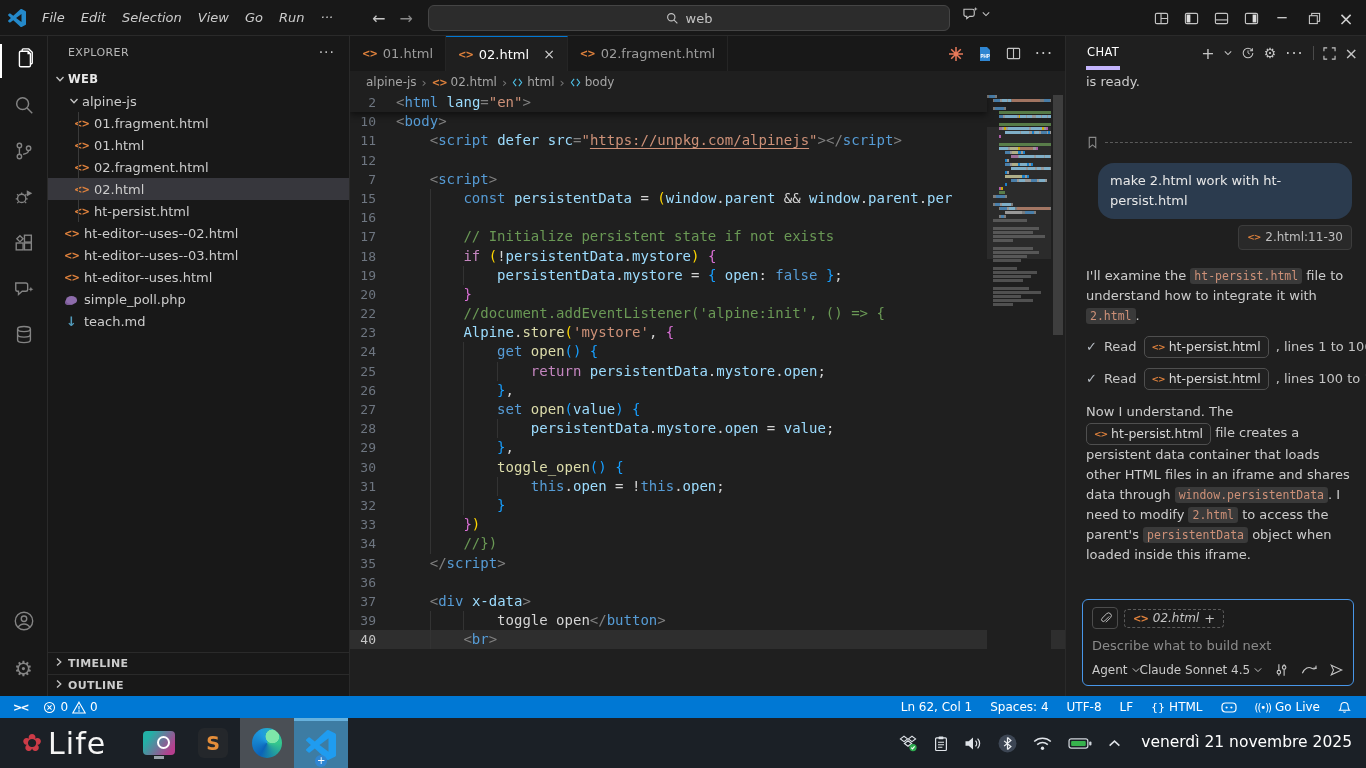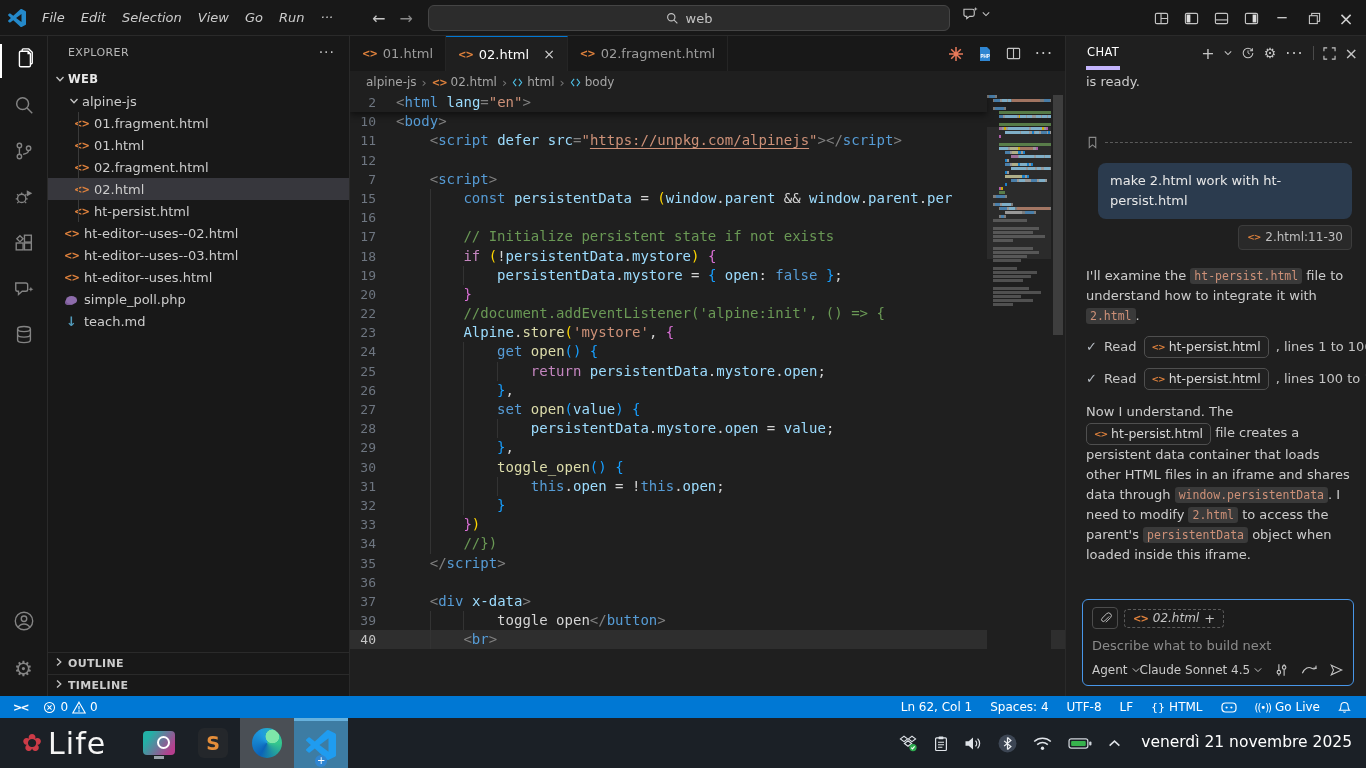--- a/index.html
+++ b/index.html
@@ -80,21 +80,21 @@
 
   
   .chat { width:301px; background:#1f1f1f; border-left:1px solid #2a2a2a; display:flex; flex-direction:column; color:#cccccc; }
   .chat-header { height:34px; display:flex; align-items:center; padding:0 8px 0 20px; flex:none; }
   .chat-title { font-size:11.5px; letter-spacing:.4px; color:#ffffff; border-bottom:4px solid #c4b5fd; padding:8px 1px 7px; }
   .ch-icons { margin-left:auto; display:flex; align-items:center; gap:9px; color:#c5c5c5; }
   .ch-divider { width:1px; height:14px; background:#4a4a4a; }
   .chat-body { flex:1; overflow:hidden; padding:2px 14px 0 20px; font-size:13px; line-height:1.55; }
   .chat-sep { display:flex; align-items:center; gap:6px; margin-top:44px; color:#8a8a8a; }
   .chat-sep .dash { flex:1; border-top:1px dashed #5a5a5a; }
-  .user-bubble { margin:14px 0 0 12px; background:#2b3b4e; border-radius:8px; padding:8px 12px; color:#e8e8e8; }
+  .user-bubble { margin:14px 0 0 12px; background:#2b3b4e; border-radius:16px; padding:8px 12px; color:#e8e8e8; }
   .ref-row { display:flex; justify-content:flex-end; margin-top:6px; }
   .ref-chip { display:flex; align-items:center; gap:5px; background:#292929; border:1px solid #3c3c3c; border-radius:4px; padding:2px 8px; font-size:12px; color:#bfbfbf; }
   .chat-para { margin-top:16px; color:#cccccc; }
   .code-inline { font-family:"DejaVu Sans Mono","Liberation Mono",monospace; font-size:11.5px; background:#3a3a3a; border-radius:3px; padding:1px 4px; color:#ce9178; }
   .file-chip { display:inline-flex; align-items:center; gap:4px; border:1px solid #4f4f4f; border-radius:5px; padding:0 7px; font-size:12.5px; color:#d6d6d6; background:#212121; line-height:20px; }
   .tool-row { display:flex; align-items:center; gap:7px; margin-top:10px; color:#c5c5c5; white-space:nowrap; }
   .tool-row .check { color:#b6bcc3; font-size:13px; }
   .chat-input { flex:none; margin:8px 12px 10px 16px; border:1px solid #4896e8; border-radius:6px; background:#1c1c1c; padding:7px 9px 8px; }
   .ci-row1 { display:flex; align-items:center; gap:6px; }
   .attach-btn { width:26px; height:22px; border:1px solid #4c4c4c; border-radius:4px; display:flex; align-items:center; justify-content:center; color:#c5c5c5; }
@@ -334,27 +334,27 @@
             <span class="fi fi-md">↓</span>
             <span class="flabel">teach.md</span>
           </div>
           <div class="tree-guide" style="top:44px;height:110px;"></div>
         </div>
       <div class="sb-panels" id="sbpanels">
           <div class="sb-panel-row">
             <span class="chev"><svg width="10" height="10" viewBox="0 0 10 10">
                 <path d="M3 1.5 6.8 5 3 8.5" fill="none" stroke="#c5c5c5" stroke-width="1.3"></path>
               </svg></span>
-            <span>OUTLINE</span>
+            <span>TIMELINE</span>
           </div>
           <div class="sb-panel-row">
             <span class="chev"><svg width="10" height="10" viewBox="0 0 10 10">
                 <path d="M3 1.5 6.8 5 3 8.5" fill="none" stroke="#c5c5c5" stroke-width="1.3"></path>
               </svg></span>
-            <span>TIMELINE</span>
+            <span>OUTLINE</span>
           </div>
         </div>
     </div>
 
     <div class="editor">
       <div class="tabbar" id="tabbar">
           <span class="tab">
             <span class="fi-html">&lt;&gt;</span>
             <span>01.html</span>
           </span>

